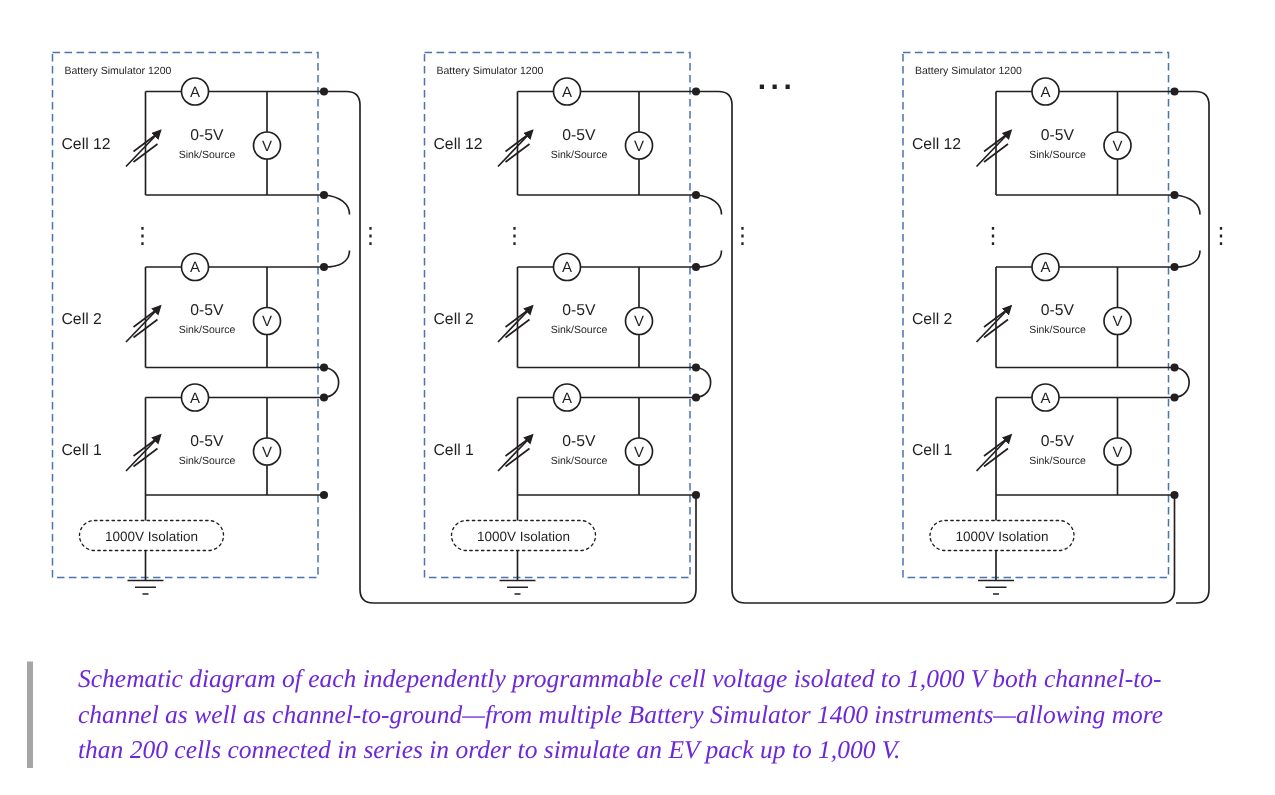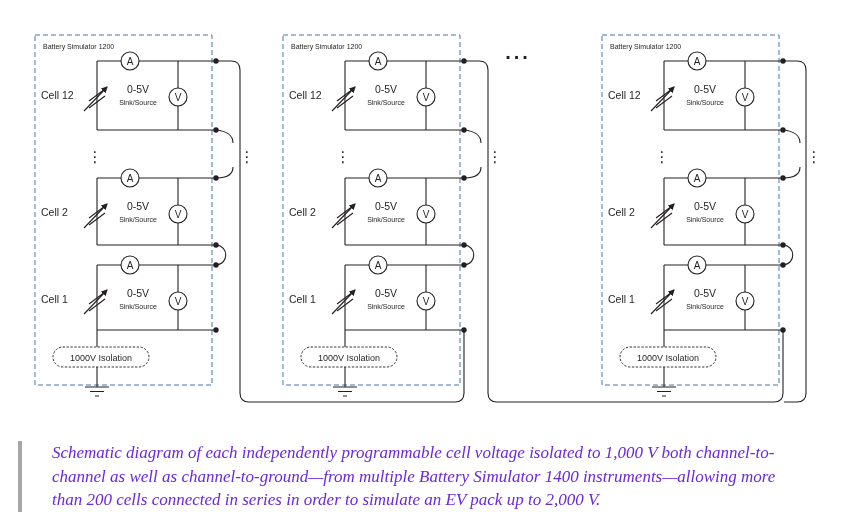--- a/index.html
+++ b/index.html
@@ -270,16 +270,16 @@
     <g>
       <rect class="iso-rect" x="18" y="312" width="96" height="20" rx="10"></rect>
       <text class="t-iso" x="66" y="325.5">1000V Isolation</text>
     </g>
   </g>
 </svg>
 
 <figcaption class="caption">
   <div>Schematic diagram of each independently programmable cell voltage isolated to 1,000 V both channel-to-</div>
   <div>channel as well as channel-to-ground—from multiple Battery Simulator 1400 instruments—allowing more</div>
-  <div>than 200 cells connected in series in order to simulate an EV pack up to 2,000 V.</div>
+  <div>than 200 cells connected in series in order to simulate an EV pack up to 1,000 V.</div>
 </figcaption>
 
 </div>
 
 </body></html>

